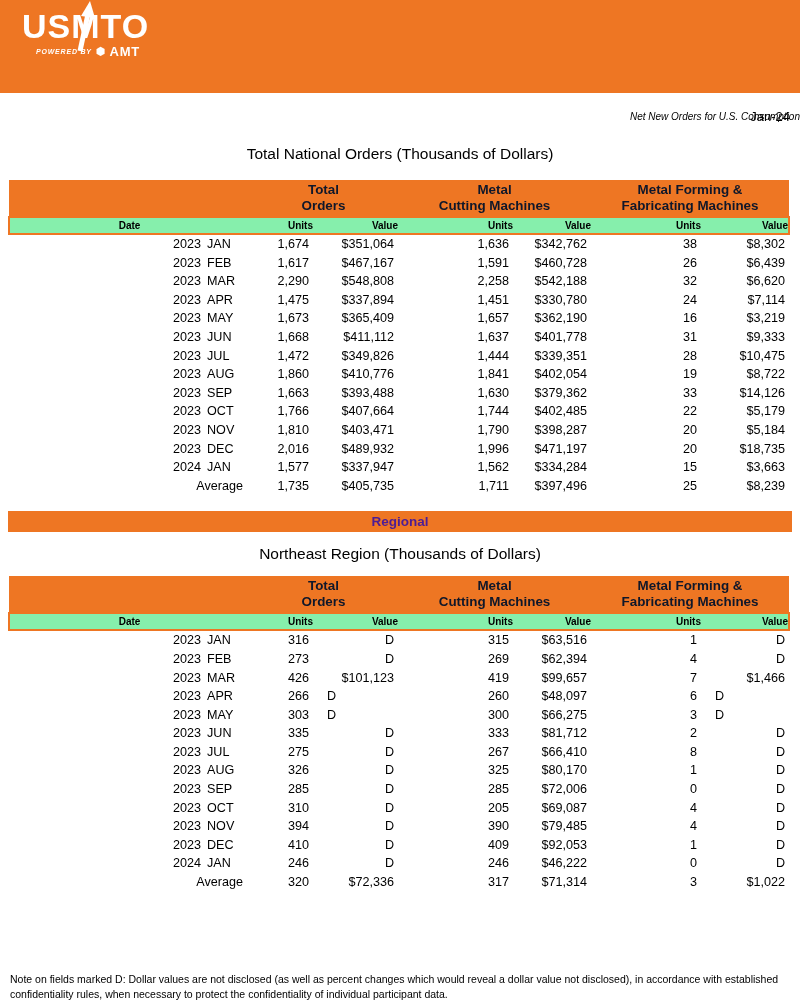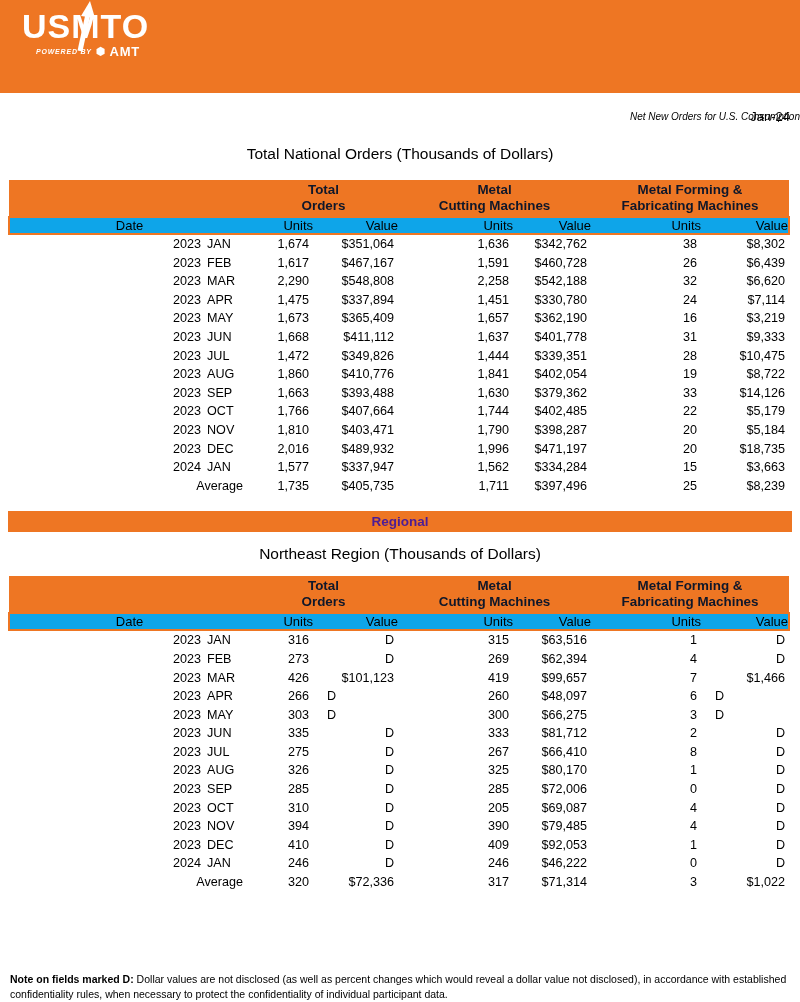--- a/index.html
+++ b/index.html
@@ -54,21 +54,21 @@
     width: 780px; margin: 16px auto 0 8px;
   }
   table.data-table.second { margin-top: 12px; }
   tr.group-row th {
     background: var(--orange); color: #0f172a; font-size: 13.4px; font-weight: 700;
     height: 37px; line-height: 16.5px; text-align: center; vertical-align: middle;
     padding: 0;
   }
   tr.group-row th span { display: block; }
   tr.sub-row th {
-    background: #0ea5e9; font-weight: 400; font-size: 13px;
+    background: #86efac; font-weight: 700; font-size: 10px;
     height: 15px; line-height: 15px; padding: 0;
     border-top: 2.5px solid var(--orange); border-bottom: 2.5px solid var(--orange);
   }
   tr.sub-row th:first-child { border-left: 2.5px solid var(--orange); }
   tr.sub-row th:last-child { border-right: 2.5px solid var(--orange); }
   th.h-date { text-align: center; }
   th.h-units { text-align: right; padding-right: 14px; }
   th.h-value { text-align: right; padding-right: 16px; }
   td {
     font-size: 12.6px; height: 18.6px; line-height: 18.6px; padding: 0;
@@ -83,21 +83,21 @@
   .regional-banner {
     margin: 16px 8px 0 8px; height: 21px; background: var(--orange);
     color: #4c1d95; font-size: 13.5px; font-weight: 700;
     text-align: center; line-height: 21px;
   }
   
   .footnote {
     position: absolute; left: 10px; right: 12px; top: 961px;
     font-size: 10.5px; line-height: 1.45;
   }
-  .footnote b { font-weight: 700; }
+  .footnote b { font-weight: 400; }
 </style>
 </head>
 <body>
 
 <div class="banner">
   <div class="logo-wrap">
     <div class="logo-text">USMTO</div>
     <svg class="logo-arrow" viewBox="0 0 26 52">
       <path d="M8 50 L16 13" stroke="#ffffff" stroke-width="5" fill="none"></path>
       <path d="M9 15 L18 0 L23 17 Z" fill="#ffffff"></path>

